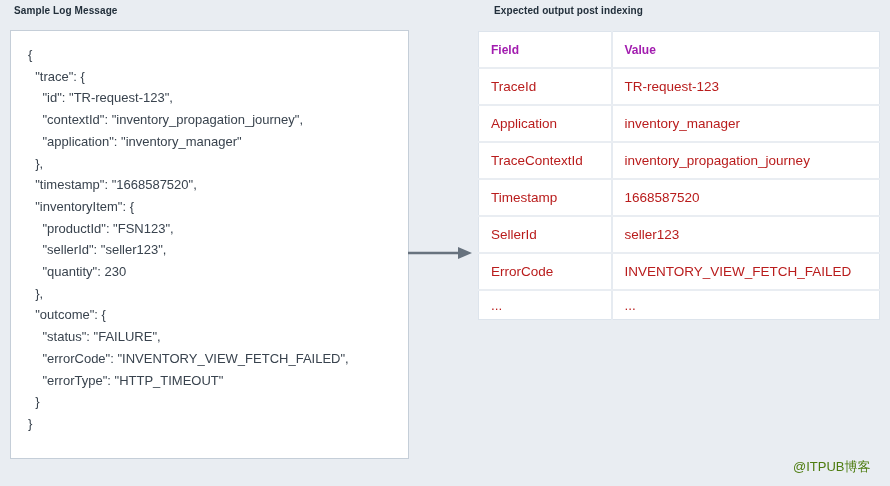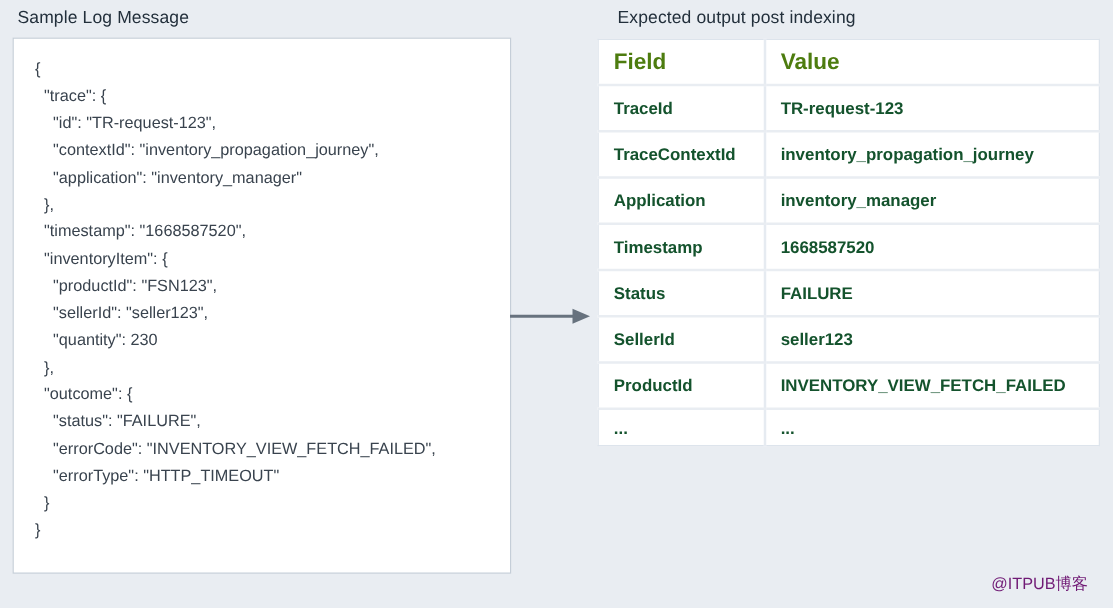--- a/index.html
+++ b/index.html
@@ -7,23 +7,23 @@
     width: 890px;
     height: 486px;
     background: #e9edf2;
     font-family: "Liberation Sans", sans-serif;
     position: relative;
     overflow: hidden;
   }
   .panel-title {
     position: absolute;
     top: 5px;
-    font-size: 14px;
+    font-size: 10px;
     color: #222f3b;
-    font-weight: 400;
+    font-weight: 700;
     letter-spacing: 0.1px;
   }
   #left-title { left: 14px; }
   #right-title { left: 494px; }
 
   #code-box {
     position: absolute;
     left: 10px;
     top: 30px;
     width: 399px;
@@ -66,40 +66,39 @@
     padding: 0 8px 0 12px;
     height: 35px;
     border-bottom: 2px solid #e9edf2;
     overflow: hidden;
     white-space: nowrap;
   }
   #result-table th:first-child, #result-table td:first-child {
     border-right: 2px solid #e6ebf1;
   }
   #result-table th {
-    font-size: 18px;
+    font-size: 12px;
     font-weight: 700;
-    color: #4d7c0f;
+    color: #a21caf;
   }
   #result-table td {
     font-size: 13.5px;
-    color: #14532d;
-    font-weight: bold;
+    color: #b91c1c;
   }
   #result-table tbody tr:last-child td {
     border-bottom: none;
     height: 28px;
   }
 
   #watermark {
     position: absolute;
     left: 793px;
     top: 458px;
     font-size: 13px;
-    color: #701a75;
+    color: #4d7c0f;
   }
 </style>
 </head>
 <body>
 
 <div class="page">
 
   <div class="panel-title" id="left-title">Sample Log Message</div>
 
   <div id="code-box">
@@ -143,48 +142,44 @@
         <th>Value</th>
       </tr>
     </thead>
     <tbody id="table-body">
   <tr>
     <td>TraceId</td>
     <td>TR-request-123</td>
   </tr>
 
   <tr>
-    <td>TraceContextId</td>
-    <td>inventory_propagation_journey</td>
+    <td>Application</td>
+    <td>inventory_manager</td>
   </tr>
 
   <tr>
-    <td>Application</td>
-    <td>inventory_manager</td>
+    <td>TraceContextId</td>
+    <td>inventory_propagation_journey</td>
   </tr>
 
   <tr>
     <td>Timestamp</td>
     <td>1668587520</td>
   </tr>
 
-  <tr>
-    <td>Status</td>
-    <td>FAILURE</td>
-  </tr>
 
 
   <tr>
     <td>SellerId</td>
     <td>seller123</td>
   </tr>
 
 
   <tr>
-    <td>ProductId</td>
+    <td>ErrorCode</td>
     <td>INVENTORY_VIEW_FETCH_FAILED</td>
   </tr>
 
 
   <tr>
     <td>...</td>
     <td>...</td>
   </tr>
 </tbody>
   </table>

